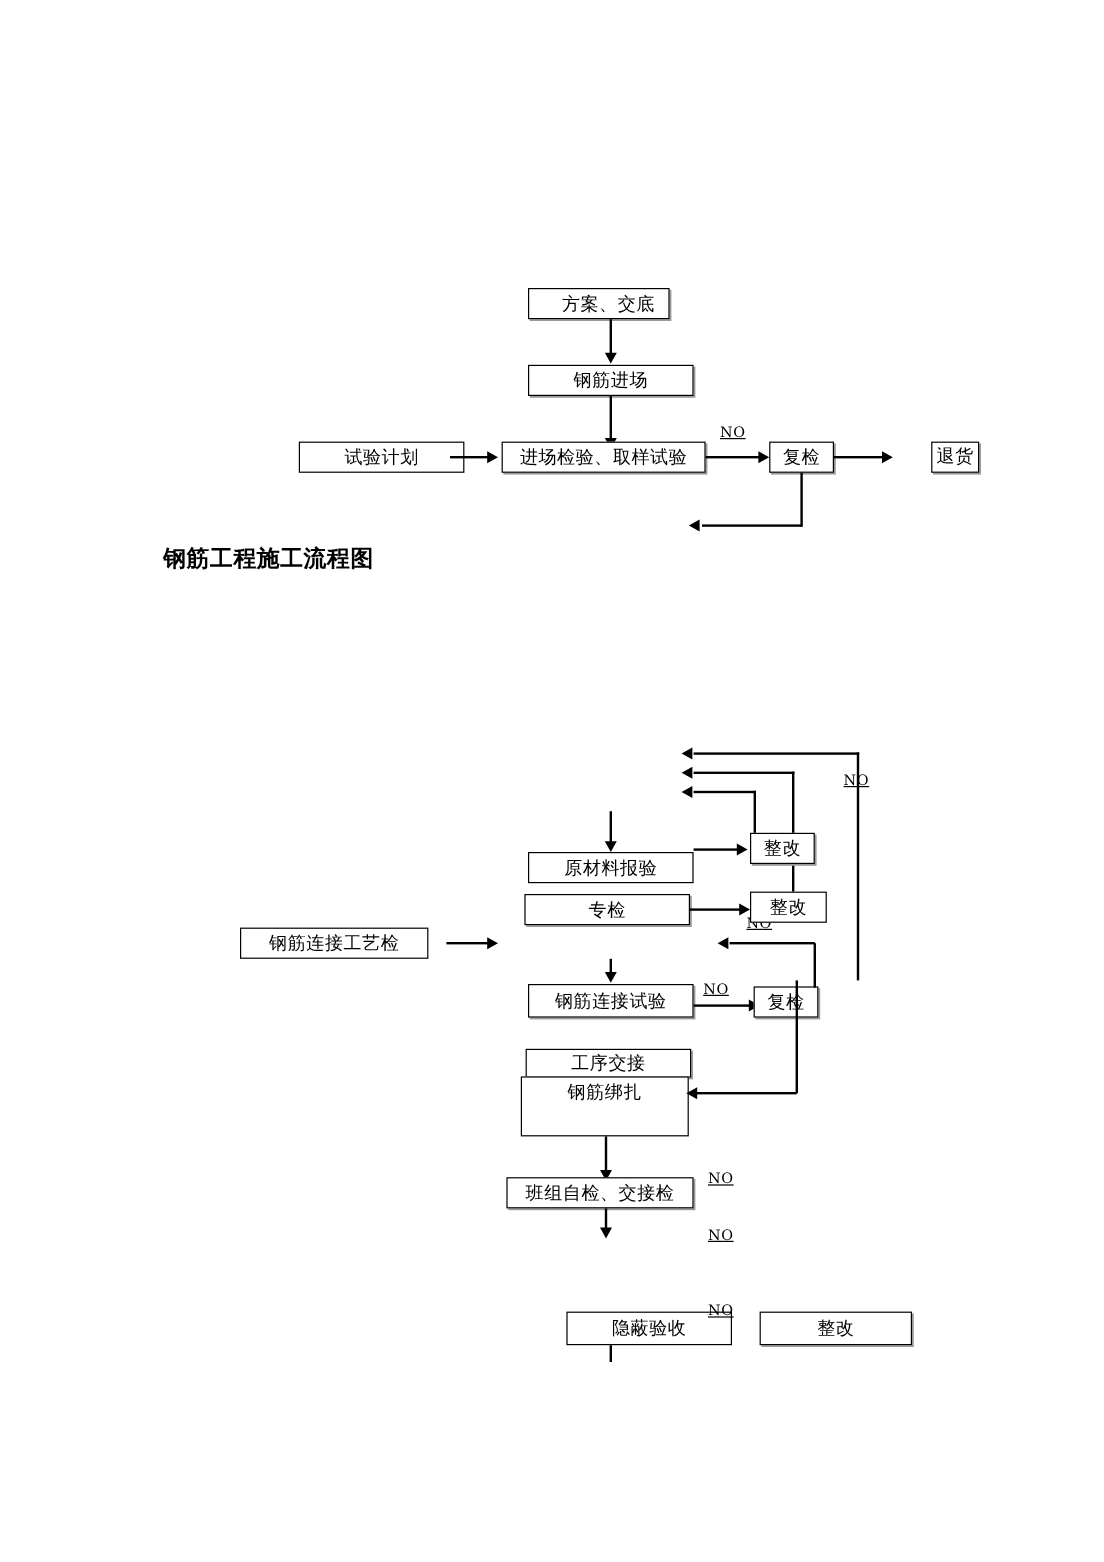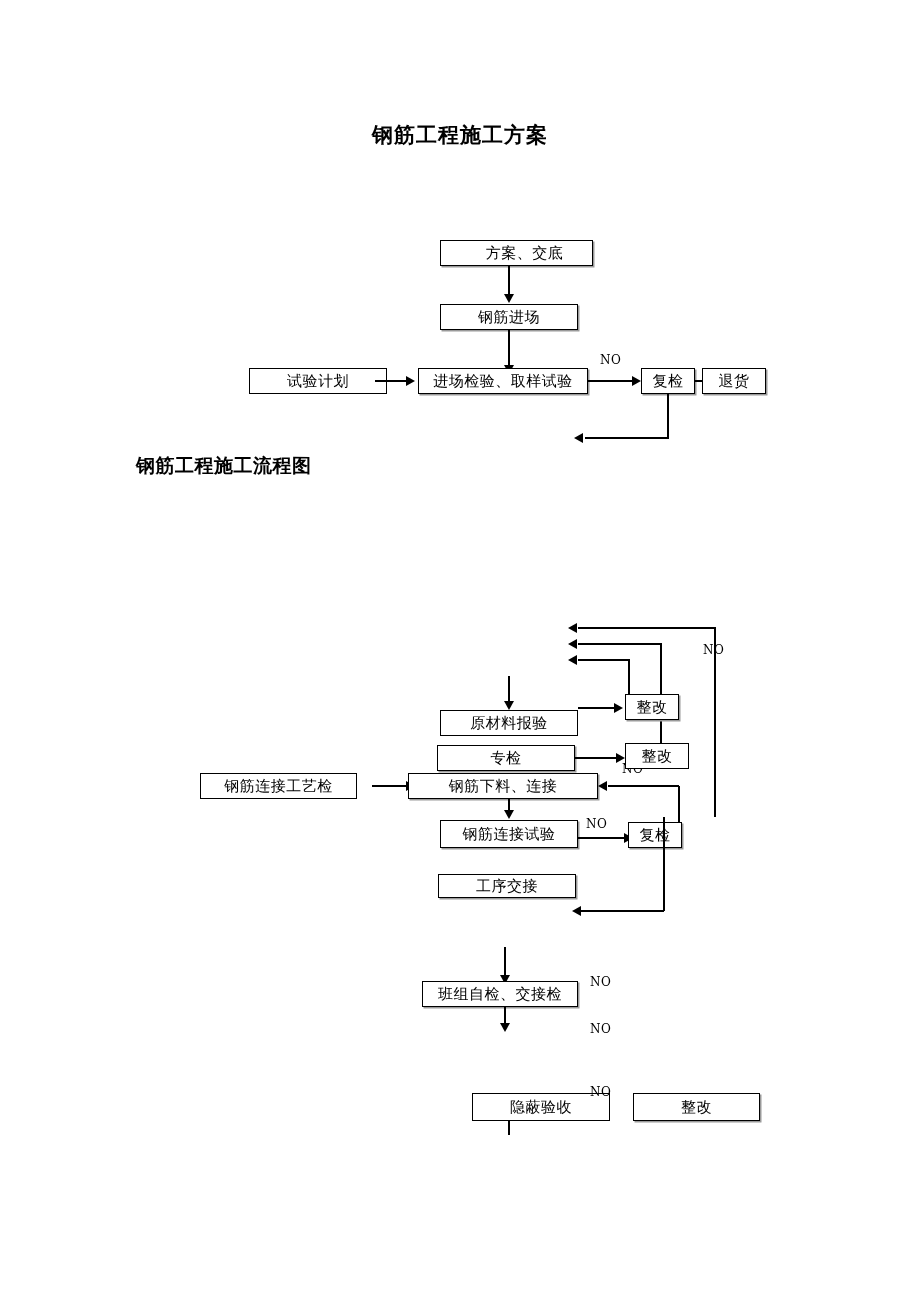--- a/index.html
+++ b/index.html
@@ -91,32 +91,32 @@
   .arrow.left {
     border-top: 5px solid transparent;
     border-bottom: 5px solid transparent;
     border-right: 9px solid #000;
   }
   .edge-label {
     position: absolute;
     font-family: "DejaVu Serif", "Liberation Serif", serif;
     font-size: 12px;
     color: #000;
+    text-decoration: underline;
     letter-spacing: 0.5px;
     white-space: nowrap;
   }
 </style>
 </head>
 <body>
 
 <div id="page">
 
-  <div class="doc-title">钢筋工程施工方案</div>
-
-  <div class="box shadowed" style="left:440px; top:240px; width:153px; height:26px;padding-left:16px;">方案、交底</div>
+
+  <div class="box shadowed" style="left:440px; top:240px; width:118px; height:26px;padding-left:16px;">方案、交底</div>
 
   <div class="ln v" style="left:508px; top:266px; height:30px;"></div>
   <div class="arrow down" style="left:504px; top:294px;"></div>
 
   <div class="box shadowed" style="left:440px; top:304px; width:138px; height:26px;">钢筋进场</div>
 
   <div class="ln v" style="left:508px; top:330px; height:38px;"></div>
   <div class="arrow down" style="left:504px; top:365px;"></div>
 
   <div class="box" style="left:249px; top:368px; width:138px; height:26px;">试验计划</div>
@@ -128,21 +128,21 @@
 
   <div class="ln h" style="left:588px; top:380px; width:48px;"></div>
   <div class="arrow right" style="left:632px; top:376px;"></div>
   <div class="edge-label" style="left:600px; top:353px;">NO</div>
 
   <div class="box shadowed" style="left:641px; top:368px; width:54px; height:26px;">复检</div>
 
   <div class="ln h" style="left:695px; top:380px; width:44px;"></div>
   <div class="arrow right" style="left:735px; top:376px;"></div>
 
-  <div class="box shadowed" style="left:702px; top:368px; width:64px; height:26px;font-family:Liberation Serif, serif;">退货</div>
+  <div class="box shadowed" style="left:776px; top:368px; width:40px; height:26px;font-family:Liberation Serif, serif;">退货</div>
 
   <div class="ln thin v" style="left:667px; top:394px; height:45px;"></div>
   <div class="ln thin h" style="left:585px; top:437px; width:83px;"></div>
   <div class="arrow left" style="left:574px; top:433px;"></div>
 
   <div class="section-heading" style="left:136px; top:453px;">钢筋工程施工流程图</div>
 
   <div class="ln thin h" style="left:578px; top:627px; width:138px;"></div>
   <div class="ln thin v" style="left:714px; top:627px; height:190px;"></div>
   <div class="arrow left" style="left:568px; top:623px;"></div>
@@ -171,39 +171,39 @@
   <div class="ln h" style="left:575px; top:757px; width:45px;"></div>
   <div class="arrow right" style="left:616px; top:753px;"></div>
   <div class="edge-label" style="left:622px; top:762px;">NO</div>
 
   <div class="box" style="left:625px; top:743px; width:64px; height:26px;">整改</div>
 
   <div class="box" style="left:200px; top:773px; width:157px; height:26px;">钢筋连接工艺检</div>
   <div class="ln h" style="left:372px; top:785px; width:38px;"></div>
   <div class="arrow right" style="left:406px; top:781px;"></div>
 
-  <div class="box shadowed" style="left:408px; top:773px; width:190px; height:26px;">钢筋下料、连接</div>
 
   <div class="ln v" style="left:508px; top:799px; height:14px;"></div>
   <div class="arrow down" style="left:504px; top:810px;"></div>
 
   <div class="box shadowed" style="left:440px; top:820px; width:138px; height:28px;">钢筋连接试验</div>
 
   <div class="ln h" style="left:578px; top:837px; width:50px;"></div>
   <div class="arrow right" style="left:624px; top:833px;"></div>
   <div class="edge-label" style="left:586px; top:817px;">NO</div>
 
   <div class="box shadowed" style="left:628px; top:822px; width:54px; height:26px;">复检</div>
 
   <div class="ln thin v" style="left:678px; top:786px; height:37px;"></div>
   <div class="ln thin h" style="left:608px; top:785px; width:71px;"></div>
   <div class="arrow left" style="left:598px; top:781px;"></div>
 
   <div class="box shadowed" style="left:438px; top:874px; width:138px; height:24px;text-align:center;">工序交接</div>
 
+  <div class="box tall" style="left:434px; top:897px; width:140px; height:50px;">钢筋绑扎</div>
 
   <div class="ln thin h" style="left:576px; top:910px; width:88px;"></div>
   <div class="ln thin v" style="left:663px; top:817px; height:94px;"></div>
   <div class="arrow left" style="left:572px; top:906px;"></div>
 
   <div class="ln v" style="left:504px; top:947px; height:33px;"></div>
   <div class="arrow down" style="left:500px; top:975px;"></div>
 
   <div class="box shadowed" style="left:422px; top:981px; width:156px; height:26px;text-align:right;">班组自检、交接检</div>
   <div class="edge-label" style="left:590px; top:975px;">NO</div>

